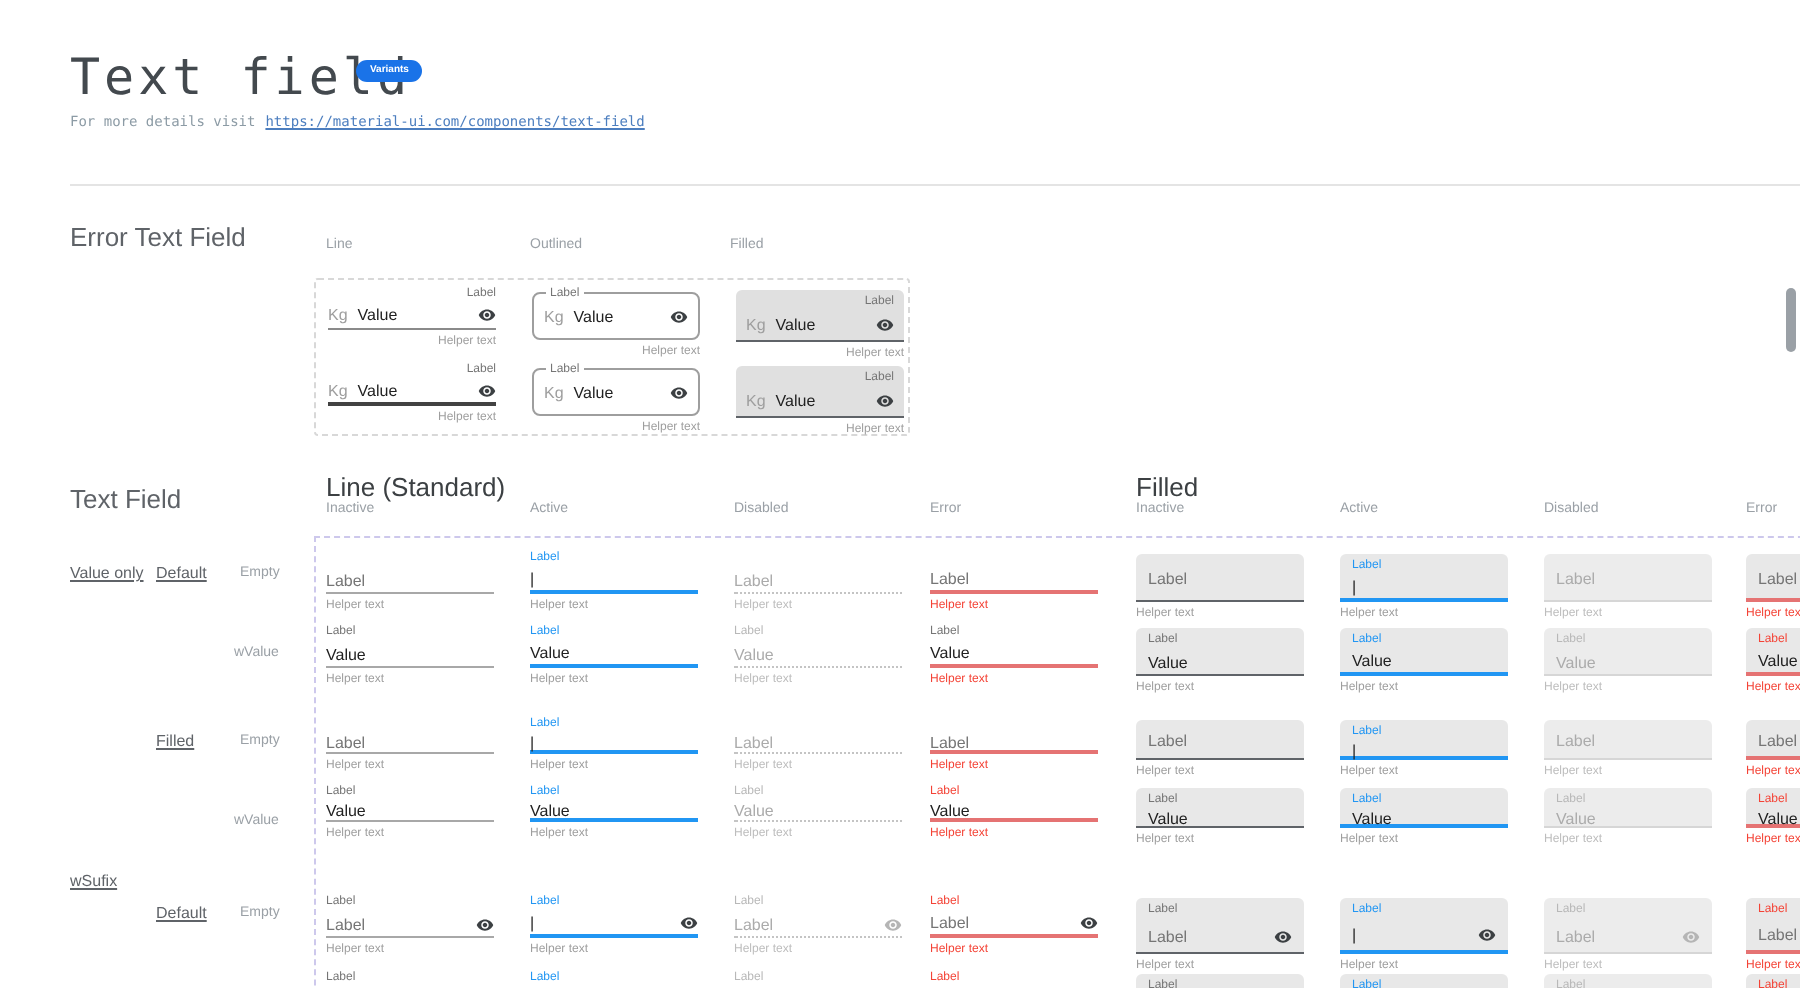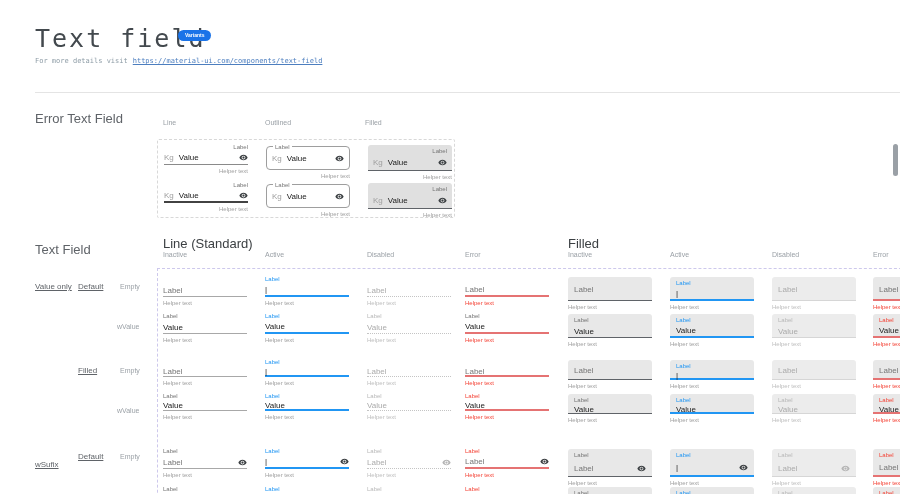--- a/index.html
+++ b/index.html
@@ -212,21 +212,21 @@
   <div class="abs col-header" style="left:772px; top:251px;">Disabled</div>
   <div class="abs col-header" style="left:873px; top:251px;">Error</div>
 
   <div class="abs row-label" style="left:35px; top:282px;">Value only</div>
   <div class="abs row-label" style="left:78px; top:282px;">Default</div>
   <div class="abs row-sublabel" style="left:120px; top:283px;">Empty</div>
   <div class="abs row-sublabel" style="left:117px; top:323px;">wValue</div>
   <div class="abs row-label" style="left:78px; top:366px;">Filled</div>
   <div class="abs row-sublabel" style="left:120px; top:367px;">Empty</div>
   <div class="abs row-sublabel" style="left:117px; top:407px;">wValue</div>
-  <div class="abs row-label" style="left:35px; top:460px;">wSufix</div>
+  <div class="abs row-label" style="left:35px; top:436px;">wSufix</div>
   <div class="abs row-label" style="left:78px; top:452px;">Default</div>
   <div class="abs row-sublabel" style="left:120px; top:453px;">Empty</div>
 
   <div class="abs main-frame" style="left:157px; top:268px; width:760px; height:260px;"></div>
 
   <div id="grid">
       <div class="cell line inactive empty" style="left: 163px; top: 275px;">
         <div class="flabel">Label</div>
         <div class="irow">
           <span class="ph">Label</span>

